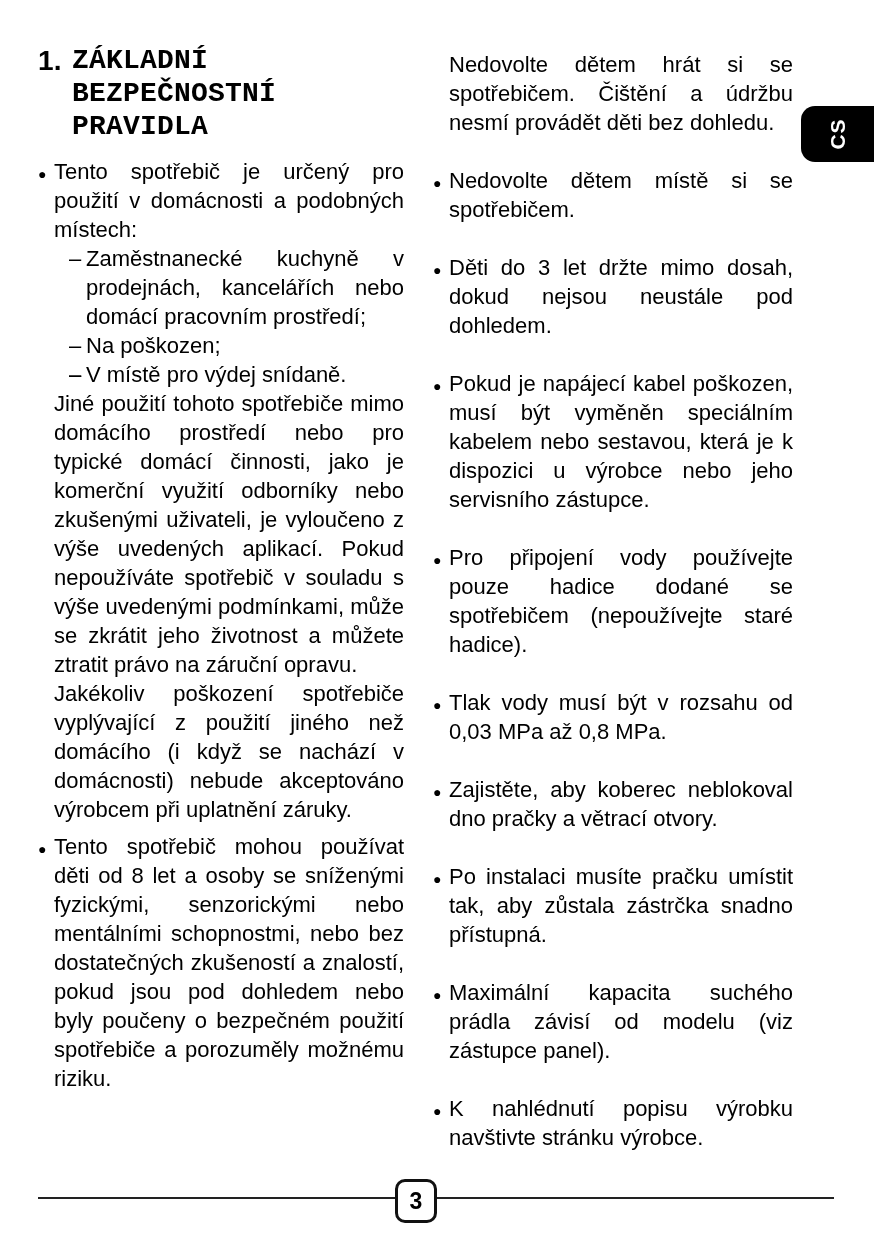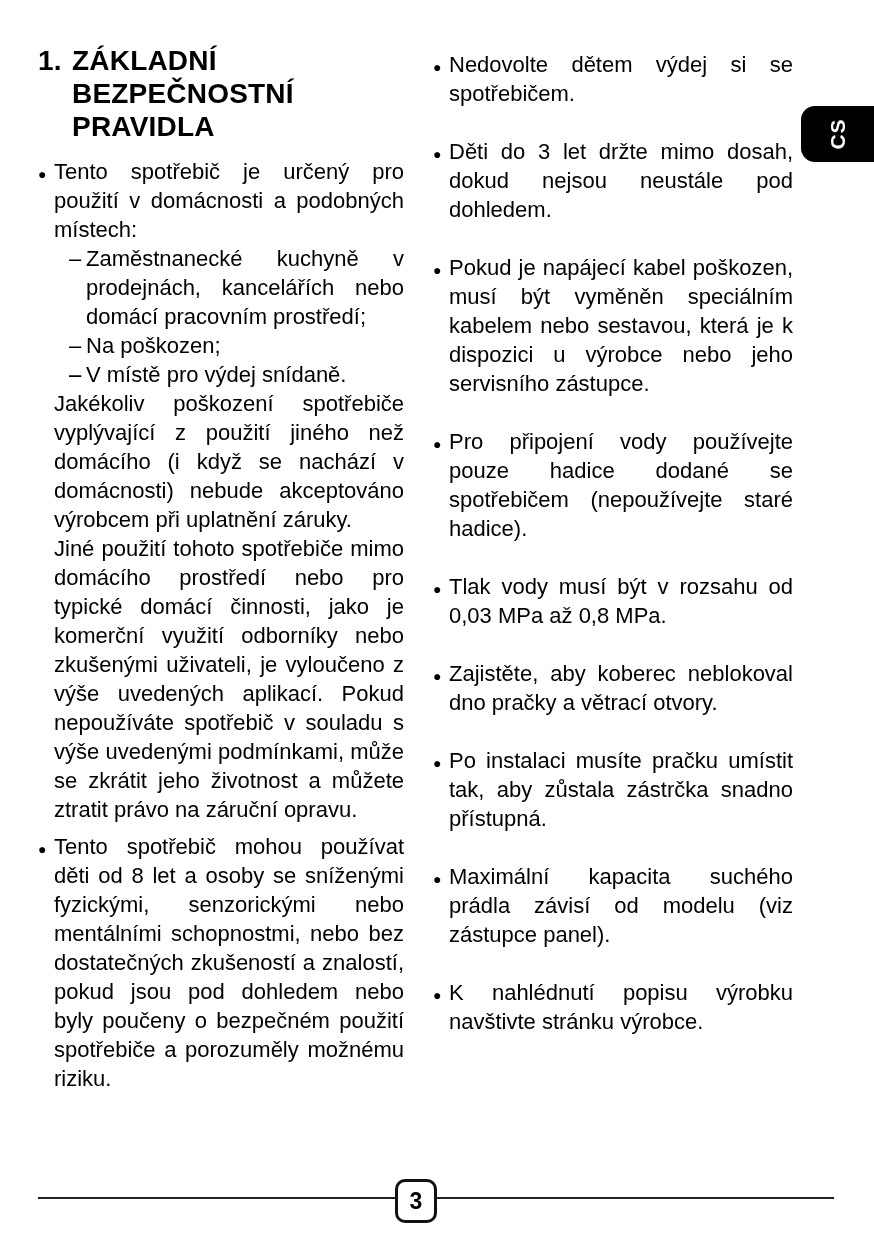--- a/index.html
+++ b/index.html
@@ -22,21 +22,21 @@
   
   .heading {
     display: flex;
     font-size: 28px;
     font-weight: bold;
     line-height: 33px;
     margin-bottom: 14px;
     letter-spacing: 0.2px;
   }
   .heading .h-num { flex: none; width: 34px; }
-  .heading .h-text { flex: 1; }
+  .heading .h-text { flex: 1; font-family: Liberation Mono, monospace; }
 
   
   .para { position: relative; text-align: justify; }
   .para .ptext { display: block; }
   .para.bullet { padding-left: 16px; }
   .para.plain  { padding-left: 16px; }
   .para.dash   { padding-left: 48px; }
 
   .marker { position: absolute; display: block; }
   .para.bullet > .marker { left: 0px; top: 3px; font-size: 14px; }
@@ -117,37 +117,40 @@
       <span class="ptext">Na poškozen;</span>
     </div>
     <div class="para dash">
       <span class="marker">–</span>
     </div>
     <div class="para dash">
       <span class="marker">–</span>
       <span class="ptext">V místě pro výdej snídaně.</span>
     </div>
     <div class="para plain">
-      <span class="ptext">Jakékoliv poškození spotřebiče vyplývající z použití jiného než domácího (i když se nachází v domácnosti) nebude akceptováno výrobcem při uplatnění záruky.</span>
+      <span class="ptext">Jiné použití tohoto spotřebiče mimo domácího prostředí nebo pro typické domácí činnosti, jako je komerční využití odborníky nebo zkušenými uživateli, je vyloučeno z výše uvedených aplikací. Pokud nepoužíváte spotřebič v souladu s výše uvedenými podmínkami, může se zkrátit jeho životnost a můžete ztratit právo na záruční opravu.</span>
     </div>
     <div class="para plain">
-      <span class="ptext">Jiné použití tohoto spotřebiče mimo domácího prostředí nebo pro typické domácí činnosti, jako je komerční využití odborníky nebo zkušenými uživateli, je vyloučeno z výše uvedených aplikací. Pokud nepoužíváte spotřebič v souladu s výše uvedenými podmínkami, může se zkrátit jeho životnost a můžete ztratit právo na záruční opravu.</span>
+      <span class="ptext">Jakékoliv poškození spotřebiče vyplývající z použití jiného než domácího (i když se nachází v domácnosti) nebude akceptováno výrobcem při uplatnění záruky.</span>
     </div>
     <div class="para bullet gap-above">
       <span class="marker">●</span>
       <span class="ptext">Tento spotřebič mohou používat děti od 8 let a osoby se sníženými fyzickými, senzorickými nebo mentálními schopnostmi, nebo bez dostatečných zkušeností a znalostí, pokud jsou pod dohledem nebo byly poučeny o bezpečném použití spotřebiče a porozuměly možnému riziku.</span>
     </div>
 
   </div>
 
   <div class="col col-right">
 
+    <div class="para plain">
+      <span class="ptext">Nedovolte dětem hrát si se spotřebičem. Čištění a údržbu nesmí provádět děti bez dohledu.</span>
+    </div>
     <div class="para bullet">
       <span class="marker">●</span>
-      <span class="ptext">Nedovolte dětem výdej si se spotřebičem.</span>
+      <span class="ptext">Nedovolte dětem místě si se spotřebičem.</span>
     </div>
     <div class="para bullet">
       <span class="marker">●</span>
       <span class="ptext">Děti do 3 let držte mimo dosah, dokud nejsou neustále pod dohledem.</span>
     </div>
     <div class="para bullet">
       <span class="marker">●</span>
       <span class="ptext">Pokud je napájecí kabel poškozen, musí být vyměněn speciálním kabelem nebo sestavou, která je k dispozici u výrobce nebo jeho servisního zástupce.</span>
     </div>
     <div class="para bullet">

